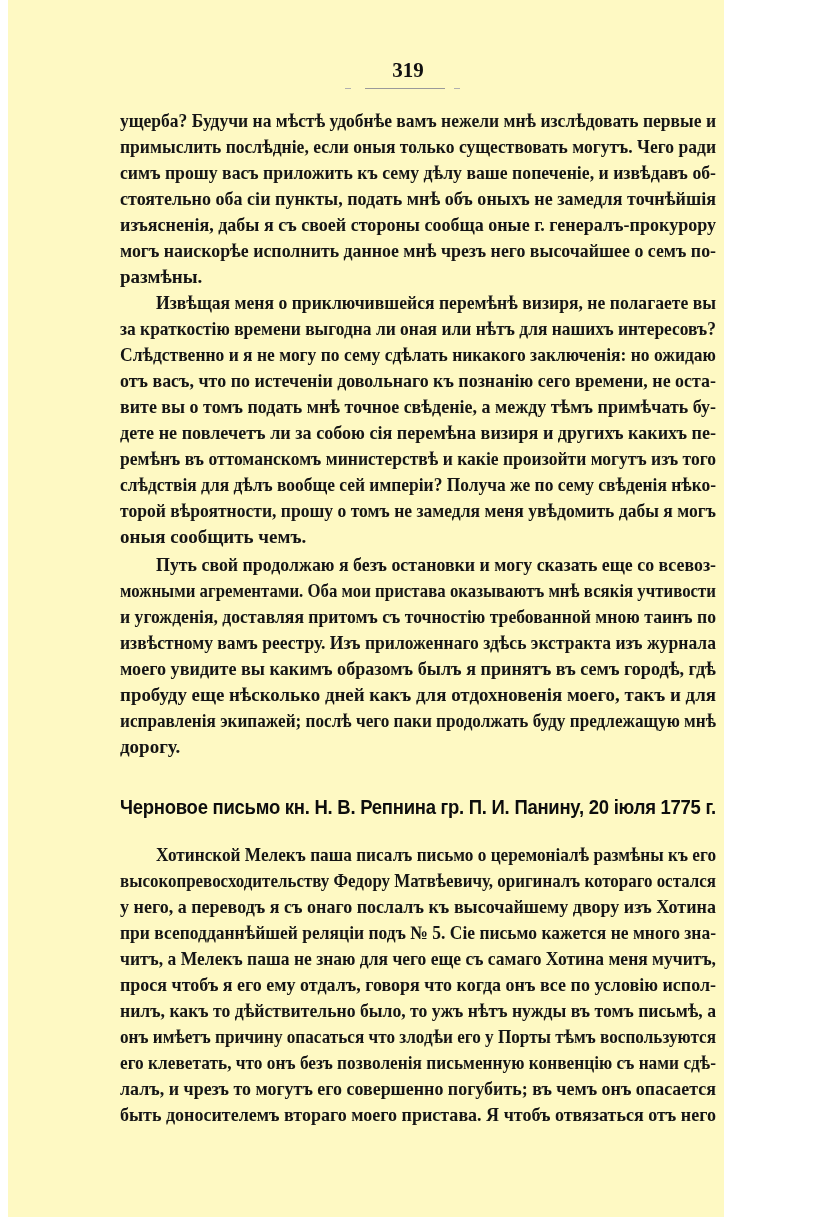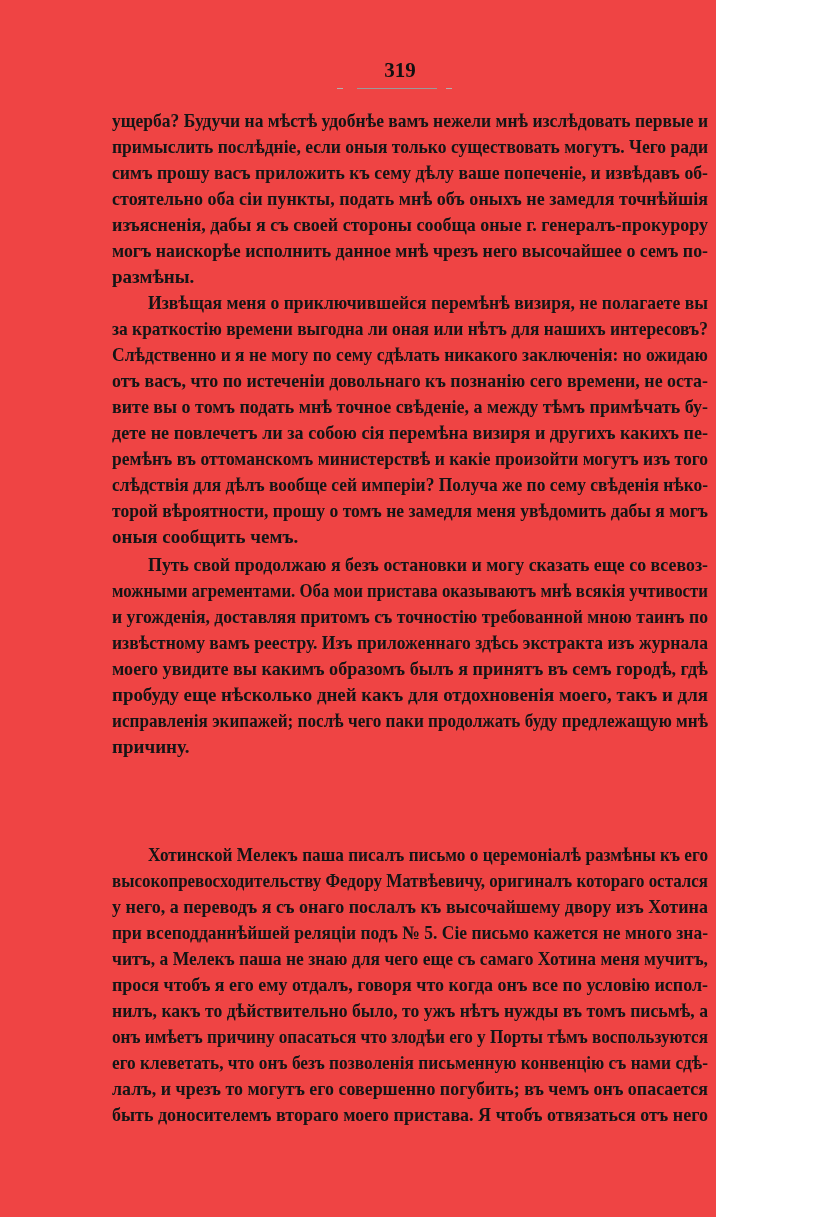--- a/index.html
+++ b/index.html
@@ -1,19 +1,19 @@
 <!DOCTYPE html>
 <html><head>
 <meta charset="utf-8">
 <style>
   html, body { margin: 0; padding: 0; background: #ffffff; }
   body { width: 831px; height: 1217px; position: relative; overflow: hidden; }
   .page {
-    position: absolute; left: 0; top: 0; width: 716px; height: 1217px;
-    background: #ef4444; color: #111111;
+    position: absolute; left: 8px; top: 0; width: 716px; height: 1217px;
+    background: #fef9c3; color: #111111;
   }
   .page-number {
     position: absolute; left: 0; width: 800px; top: 58px; text-align: center;
     font-family: "Liberation Serif", serif; font-weight: bold; font-size: 21px;
     letter-spacing: 0px; color: #111;
   }
   .page-rule {
     position: absolute; left: 357px; top: 88px; width: 80px; height: 1px;
     background: #9a9a9a;
   }
@@ -68,23 +68,24 @@
   </div>
 
   <div>
     <div class="line indent" style="top:552px"><span class="t" style="width: auto; display: inline-block; transform: scaleX(0.93945); transform-origin: left center;">Путь свой продолжаю я безъ остановки и могу сказать еще со всевоз-</span></div>
     <div class="line" style="top:578px"><span class="t" style="width: auto; display: inline-block; transform: scaleX(0.885094); transform-origin: left center;">можными агрементами. Оба мои пристава оказываютъ мнѣ всякiя учтивости</span></div>
     <div class="line" style="top:604px"><span class="t" style="width: auto; display: inline-block; transform: scaleX(0.928824); transform-origin: left center;">и угожденiя, доставляя притомъ съ точностiю требованной мною таинъ по</span></div>
     <div class="line" style="top:630px"><span class="t" style="width: auto; display: inline-block; transform: scaleX(0.92477); transform-origin: left center;">извѣстному вамъ реестру.  Изъ приложеннаго здѣсь экстракта изъ журнала</span></div>
     <div class="line" style="top:656px"><span class="t" style="width: auto; display: inline-block; transform: scaleX(0.954292); transform-origin: left center;">моего увидите вы какимъ образомъ былъ я принятъ въ семъ городѣ, гдѣ</span></div>
     <div class="line" style="top:682px"><span class="t" style="width: auto; display: inline-block; transform: scaleX(0.99468); transform-origin: left center;">пробуду еще нѣсколько дней какъ для отдохновенiя моего, такъ и для</span></div>
     <div class="line" style="top:708px"><span class="t" style="width: auto; display: inline-block; transform: scaleX(0.904058); transform-origin: left center;">исправленiя экипажей; послѣ чего паки продолжать буду предлежащую мнѣ</span></div>
-    <div class="line last" style="top:734px"><span class="t" style="width: auto; display: inline;">причину.</span></div>
+    <div class="line last" style="top:734px"><span class="t" style="width: auto; display: inline;">дорогу.</span></div>
   </div>
 
+  <div class="heading"><span class="t" style="display: inline-block; width: auto; transform: scaleX(0.881107); transform-origin: left center;">Черновое письмо кн. Н. В. Репнина гр. П. И. Панину, 20 iюля 1775 г.</span></div>
 
   <div>
     <div class="line indent" style="top:842px"><span class="t" style="width: auto; display: inline-block; transform: scaleX(0.907043); transform-origin: left center;">Хотинской Мелекъ паша писалъ письмо о церемонiалѣ размѣны къ его</span></div>
     <div class="line" style="top:868px"><span class="t" style="width: auto; display: inline-block; transform: scaleX(0.891965); transform-origin: left center;">высокопревосходительству Федору Матвѣевичу, оригиналъ котораго остался</span></div>
     <div class="line" style="top:894px"><span class="t" style="width: auto; display: inline-block; transform: scaleX(0.948407); transform-origin: left center;">у него, а переводъ я съ онаго послалъ къ высочайшему двору изъ Хотина</span></div>
     <div class="line" style="top:920px"><span class="t" style="width: auto; display: inline-block; transform: scaleX(0.921353); transform-origin: left center;">при всеподданнѣйшей реляцiи подъ № 5. Сiе письмо кажется не много зна-</span></div>
     <div class="line" style="top:946px"><span class="t" style="width: auto; display: inline-block; transform: scaleX(0.922355); transform-origin: left center;">читъ, а Мелекъ паша не знаю для чего еще съ самаго Хотина меня мучитъ,</span></div>
     <div class="line" style="top:972px"><span class="t" style="width: auto; display: inline-block; transform: scaleX(0.946948); transform-origin: left center;">прося чтобъ я его ему отдалъ, говоря что когда онъ все по условiю испол-</span></div>
     <div class="line" style="top:998px"><span class="t" style="width: auto; display: inline-block; transform: scaleX(0.929888); transform-origin: left center;">нилъ, какъ то дѣйствительно было, то ужъ нѣтъ нужды въ томъ письмѣ, а</span></div>
     <div class="line" style="top:1024px"><span class="t" style="width: auto; display: inline-block; transform: scaleX(0.903972); transform-origin: left center;">онъ имѣетъ причину опасаться что злодѣи его у Порты тѣмъ воспользуются</span></div>

